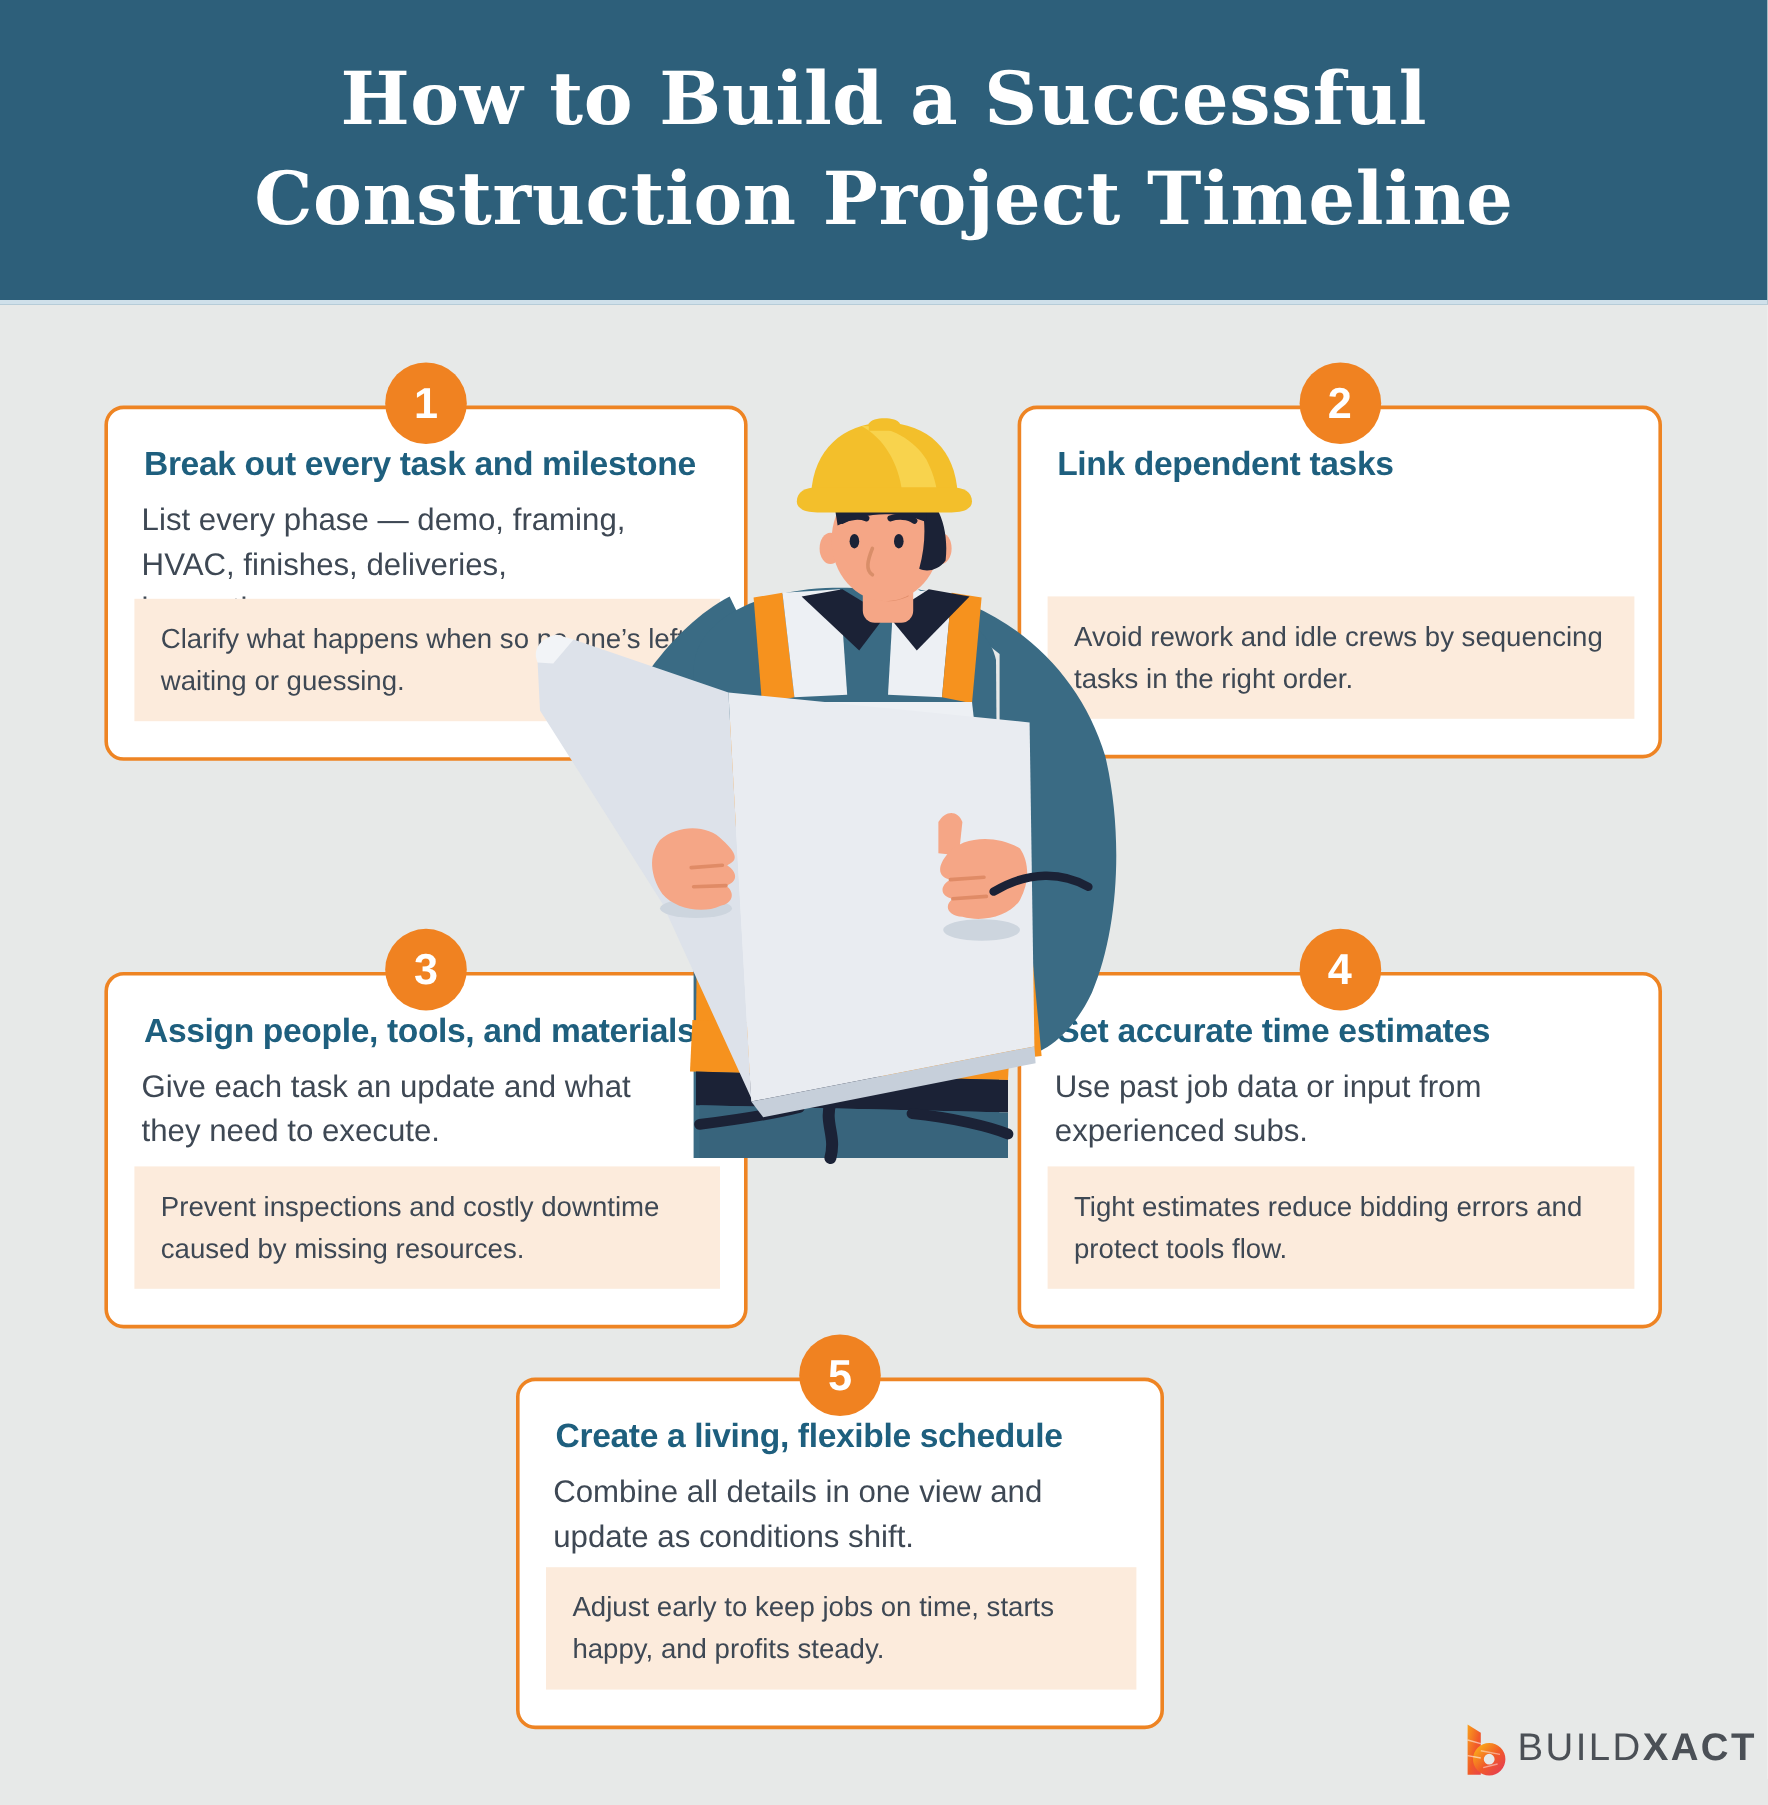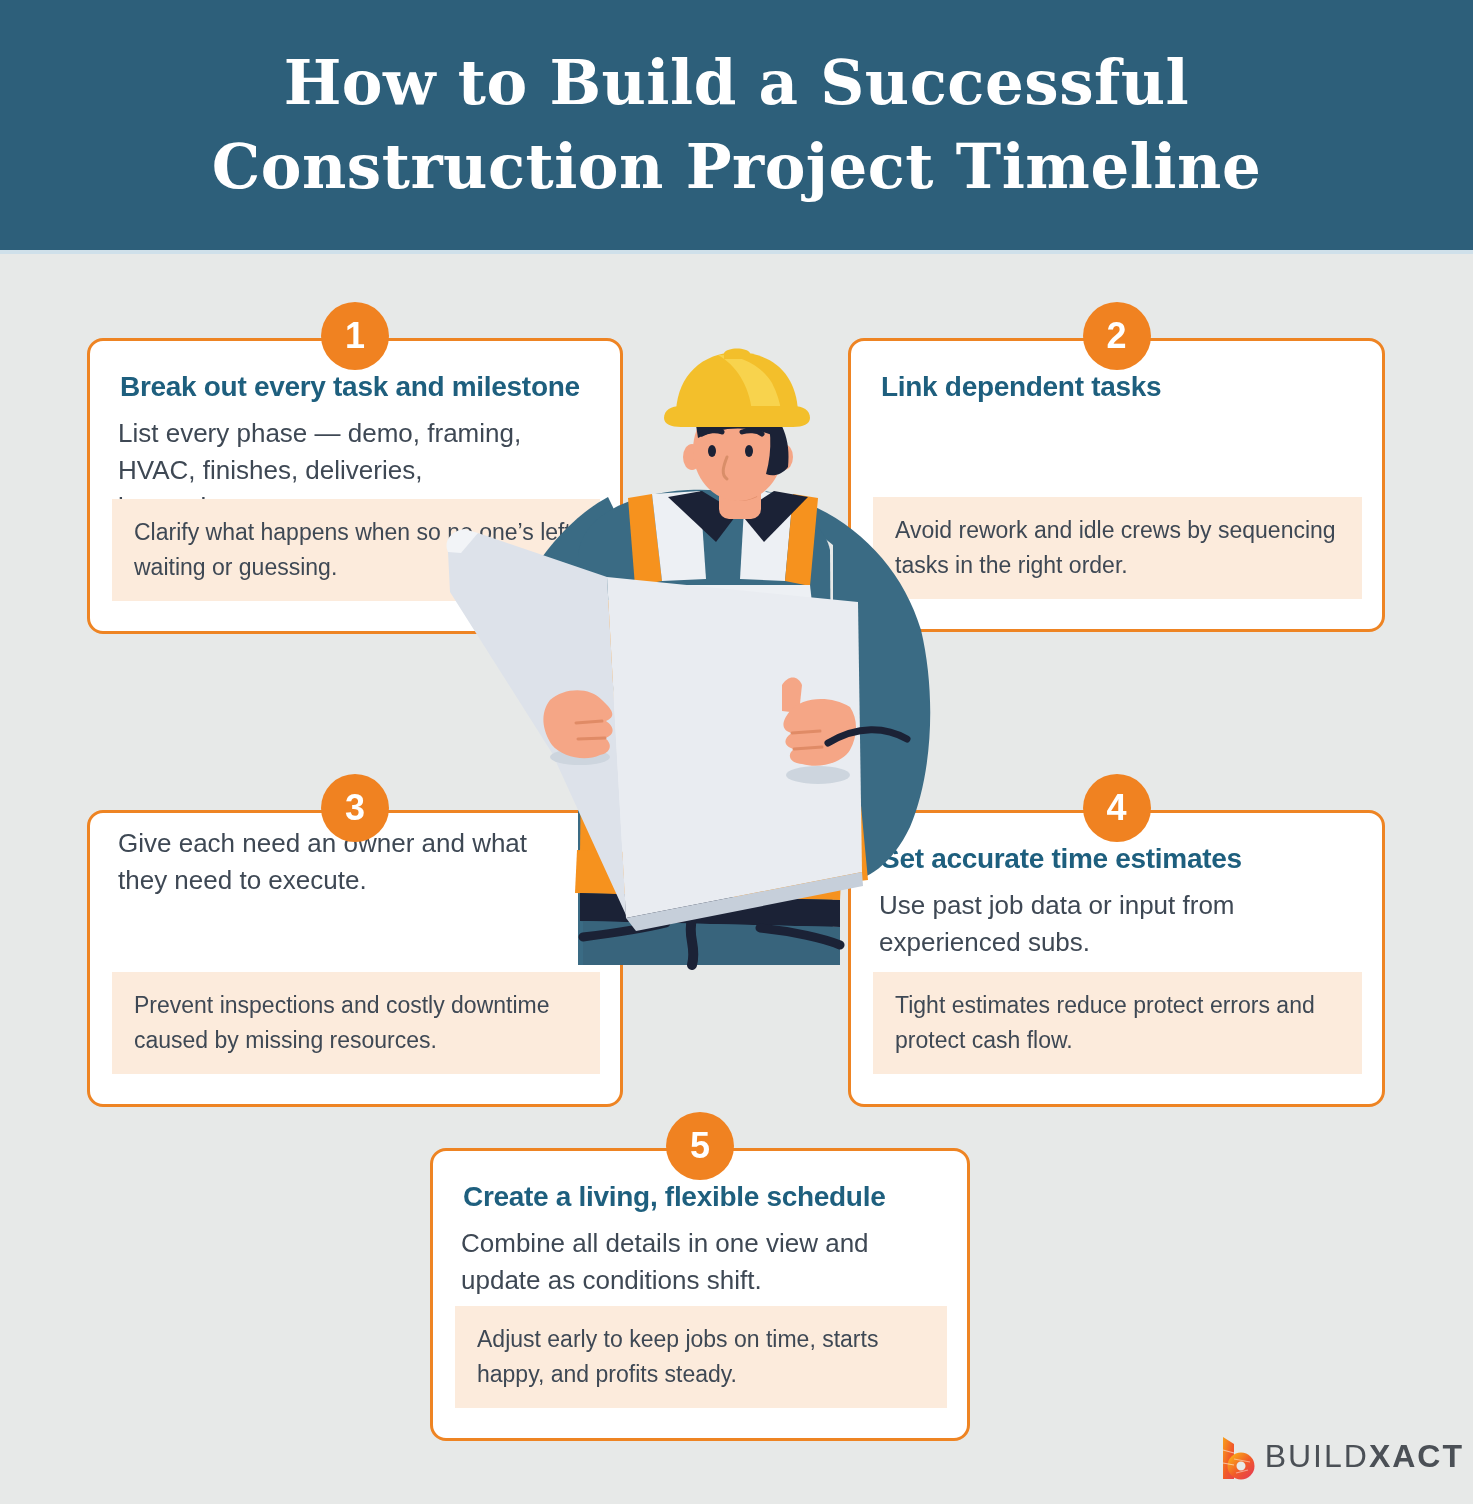--- a/index.html
+++ b/index.html
@@ -62,31 +62,32 @@
         <span>2</span>
       </div>
     <h2>Link dependent tasks</h2>
     <div class="hl"><span>Avoid rework and idle crews by sequencing tasks in the right order.</span></div>
   </div>
 
   <div class="card" style="left:87px;top:810px;width:536px;height:297px;">
     <div class="badge">
         <span>3</span>
       </div>
-    <p>Give each need an owner and what they need to execute.</p>
+    <h2>Assign people, tools, and materials</h2>
+    <p>Give each task an update and what they need to execute.</p>
     <div class="hl"><span>Prevent inspections and costly downtime caused by missing resources.</span></div>
   </div>
 
   <div class="card" style="left:848px;top:810px;width:537px;height:297px;">
     <div class="badge">
         <span>4</span>
       </div>
     <h2>Set accurate time estimates</h2>
     <p>Use past job data or input from experienced subs.</p>
-    <div class="hl"><span>Tight estimates reduce protect errors and protect cash flow.</span></div>
+    <div class="hl"><span>Tight estimates reduce bidding errors and protect tools flow.</span></div>
   </div>
 
   <div class="card" style="left:430px;top:1148px;width:540px;height:293px;">
     <div class="badge">
         <span>5</span>
       </div>
     <h2>Create a living, flexible schedule</h2>
     <p>Combine all details in one view and update as conditions shift.</p>
     <div class="hl"><span>Adjust early to keep jobs on time, starts happy, and profits steady.</span></div>
   </div>

